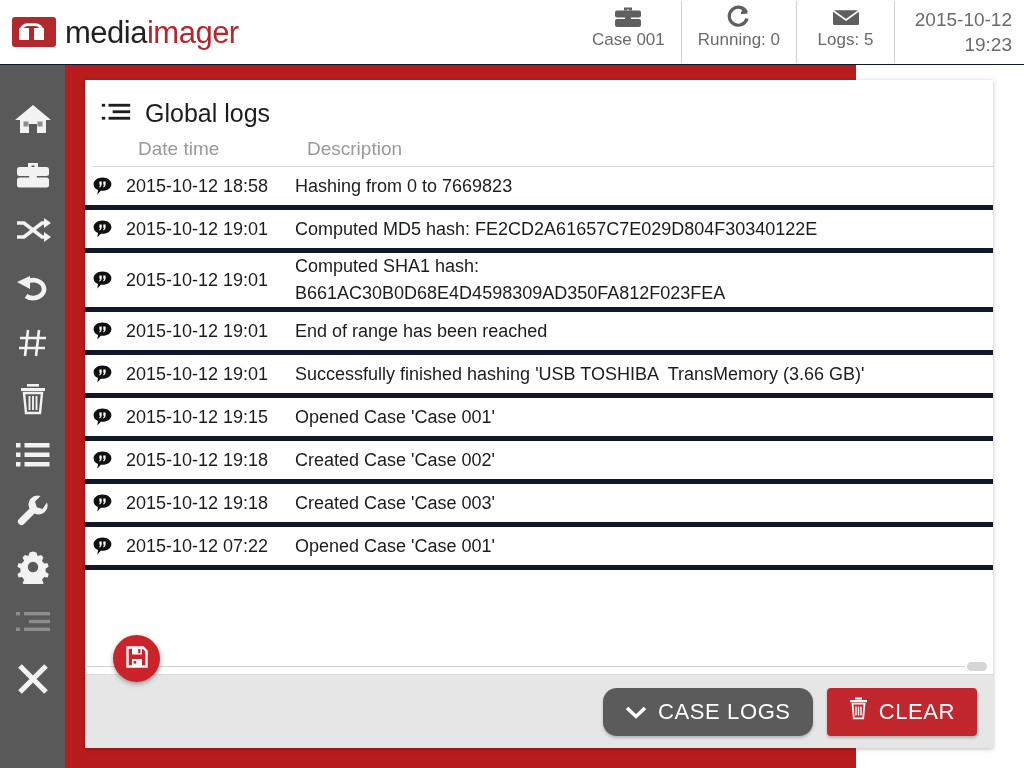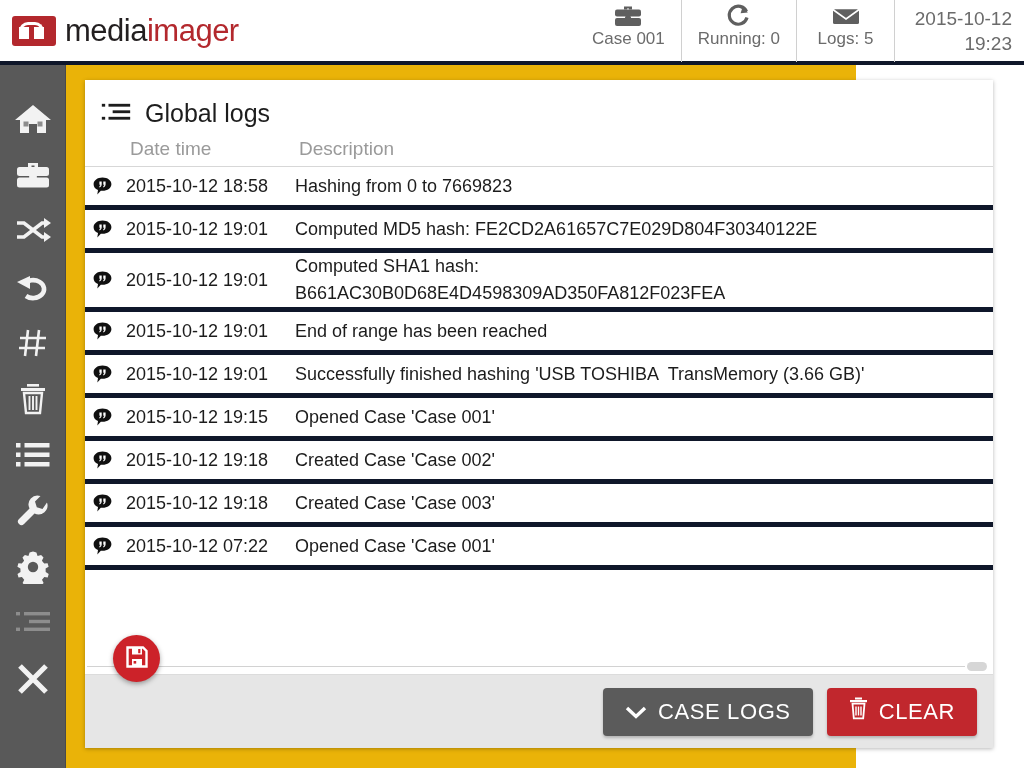--- a/index.html
+++ b/index.html
@@ -10,21 +10,21 @@
     background: #ffffff;
     overflow: hidden;
   }
   #app { position: relative; width: 1024px; height: 768px; }
 
   
   .topbar {
     position: absolute; left: 0; top: 0;
     width: 1024px; height: 65px;
     background: #ffffff;
-    border-bottom: 4px solid #0f172a;
+    border-bottom: 1px solid #0f172a;
     display: flex; align-items: center;
   }
   .logo-wrap { display: flex; align-items: center; padding-left: 12px; }
   .logo-mark {
     width: 44px; height: 30px;
     background: #b3282d;
     border-radius: 3px;
     position: relative;
     margin-right: 9px;
   }
@@ -84,40 +84,40 @@
     display: flex; align-items: center; justify-content: center;
     cursor: pointer;
   }
   .side-item svg { display: block; }
   .side-item.dim svg { opacity: 0.34; }
 
   
   .content {
     position: absolute; left: 66px; top: 65px;
     width: 790px; height: 703px;
-    background: #eab308;
+    background: #b91c1c;
   }
   .panel {
     position: absolute; left: 19px; top: 15px;
     width: 908px; height: 668px;
     background: #ffffff;
     box-shadow: 0 1px 4px rgba(0,0,0,0.28);
     display: flex; flex-direction: column;
   }
   .panel-head {
     height: 58px; display: flex; align-items: center;
     padding: 8px 0 0 16px;
   }
   .panel-head .ph-icon { width: 30px; margin-right: 14px; display:flex; }
   .panel-title { font-size: 25px; color: #1d1d1d; font-weight: 400; }
 
   .table-head {
     display: flex; padding: 0 16px 6px 12px;
     border-bottom: 1px solid #d7d7d7;
-    margin: 0 0 0 0;
+    margin: 0 0 0 8px;
   }
   .th-date { width: 202px; padding-left: 33px; }
   .th-desc { flex: 1; }
   .table-head span { font-size: 19px; color: #9a9a9a; }
 
   .rows {
     flex: 1;
     overflow: hidden;
     position: relative;
   }
@@ -159,21 +159,21 @@
     display: flex; align-items: center; justify-content: center;
     gap: 11px;
     height: 48px; padding: 0 22px;
     border: none; border-radius: 4px;
     font-size: 22px; color: #ffffff;
     letter-spacing: 0.6px;
     cursor: pointer;
     box-shadow: 0 2px 3px rgba(0,0,0,0.22);
     font-family: "Liberation Sans", sans-serif;
   }
-  .btn-gray { background: #5b5b5b; min-width: 196px; }
+  .btn-gray { background: #5b5b5b; min-width: 196px; border-radius: 14px; }
   .btn-red { background: #c1272d; min-width: 140px; }
 
   .fab {
     position: absolute; left: 47px; bottom: 86px;
     width: 47px; height: 47px; border-radius: 50%;
     background: #cc2229;
     box-shadow: 0 2px 5px rgba(0,0,0,0.35);
     display: flex; align-items: center; justify-content: center;
     cursor: pointer;
     z-index: 5;

